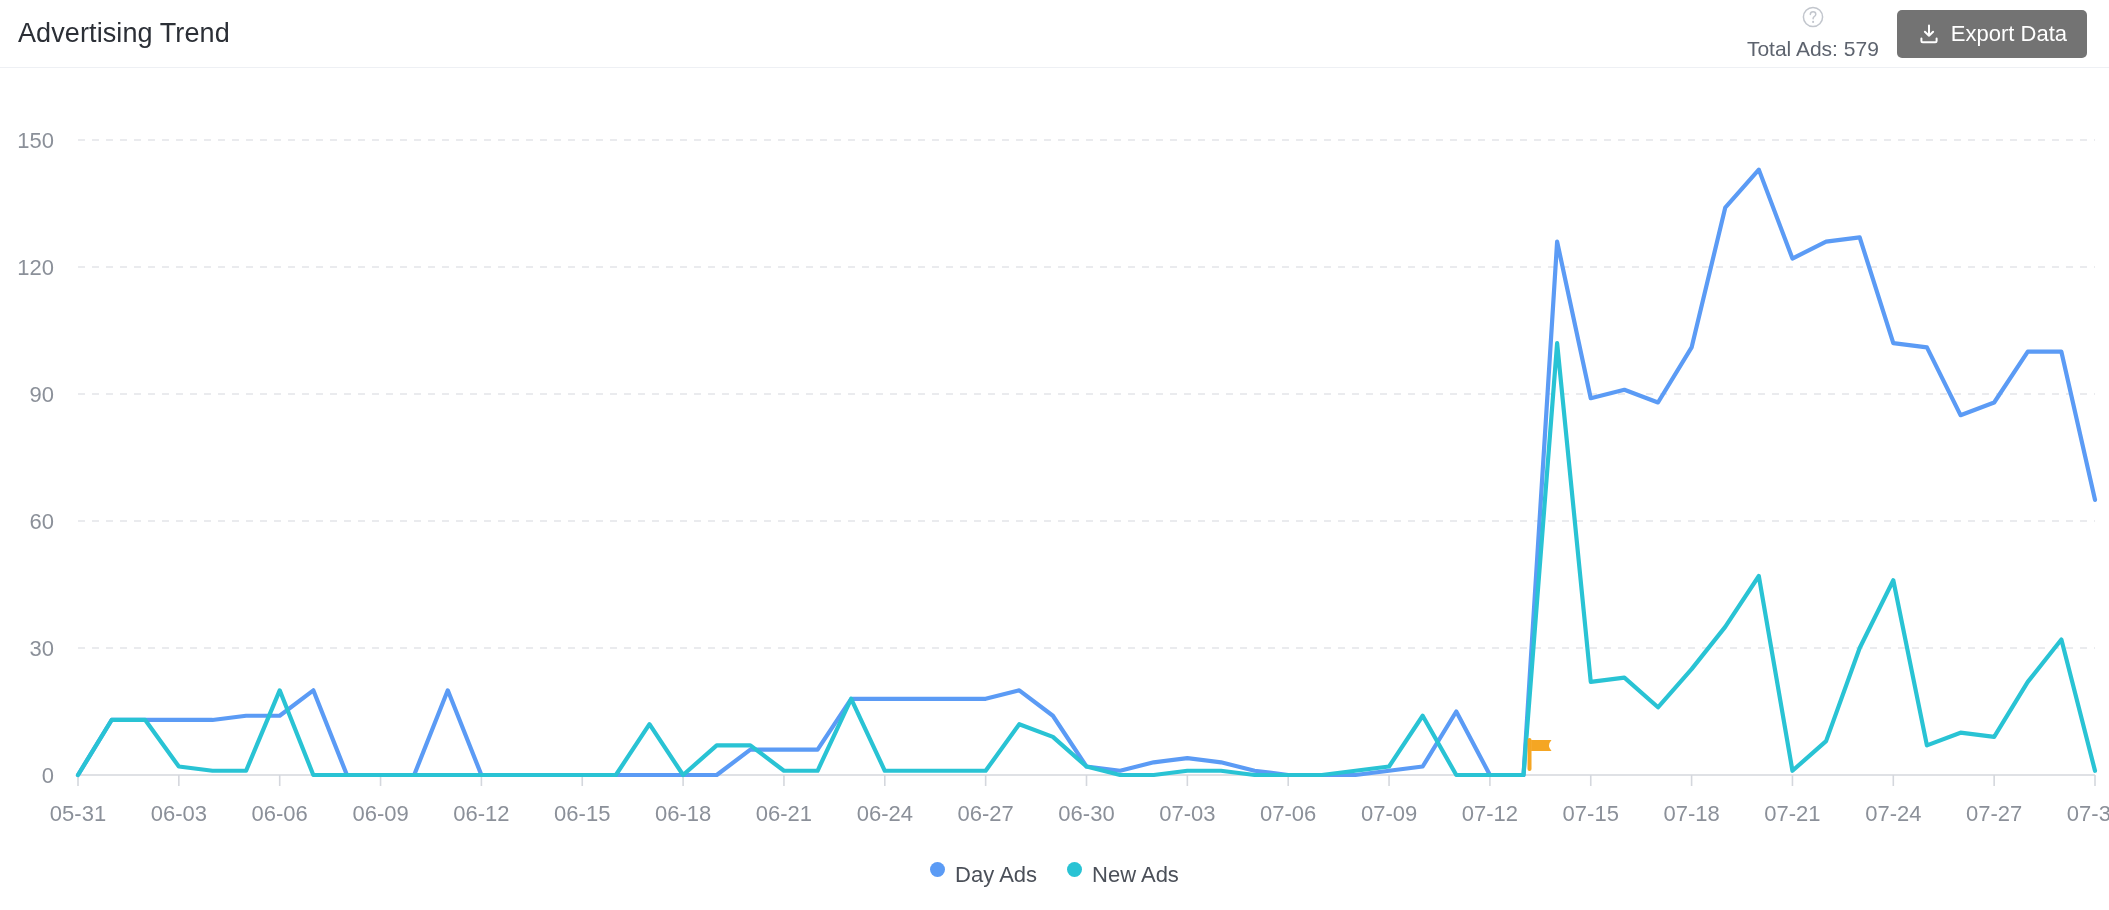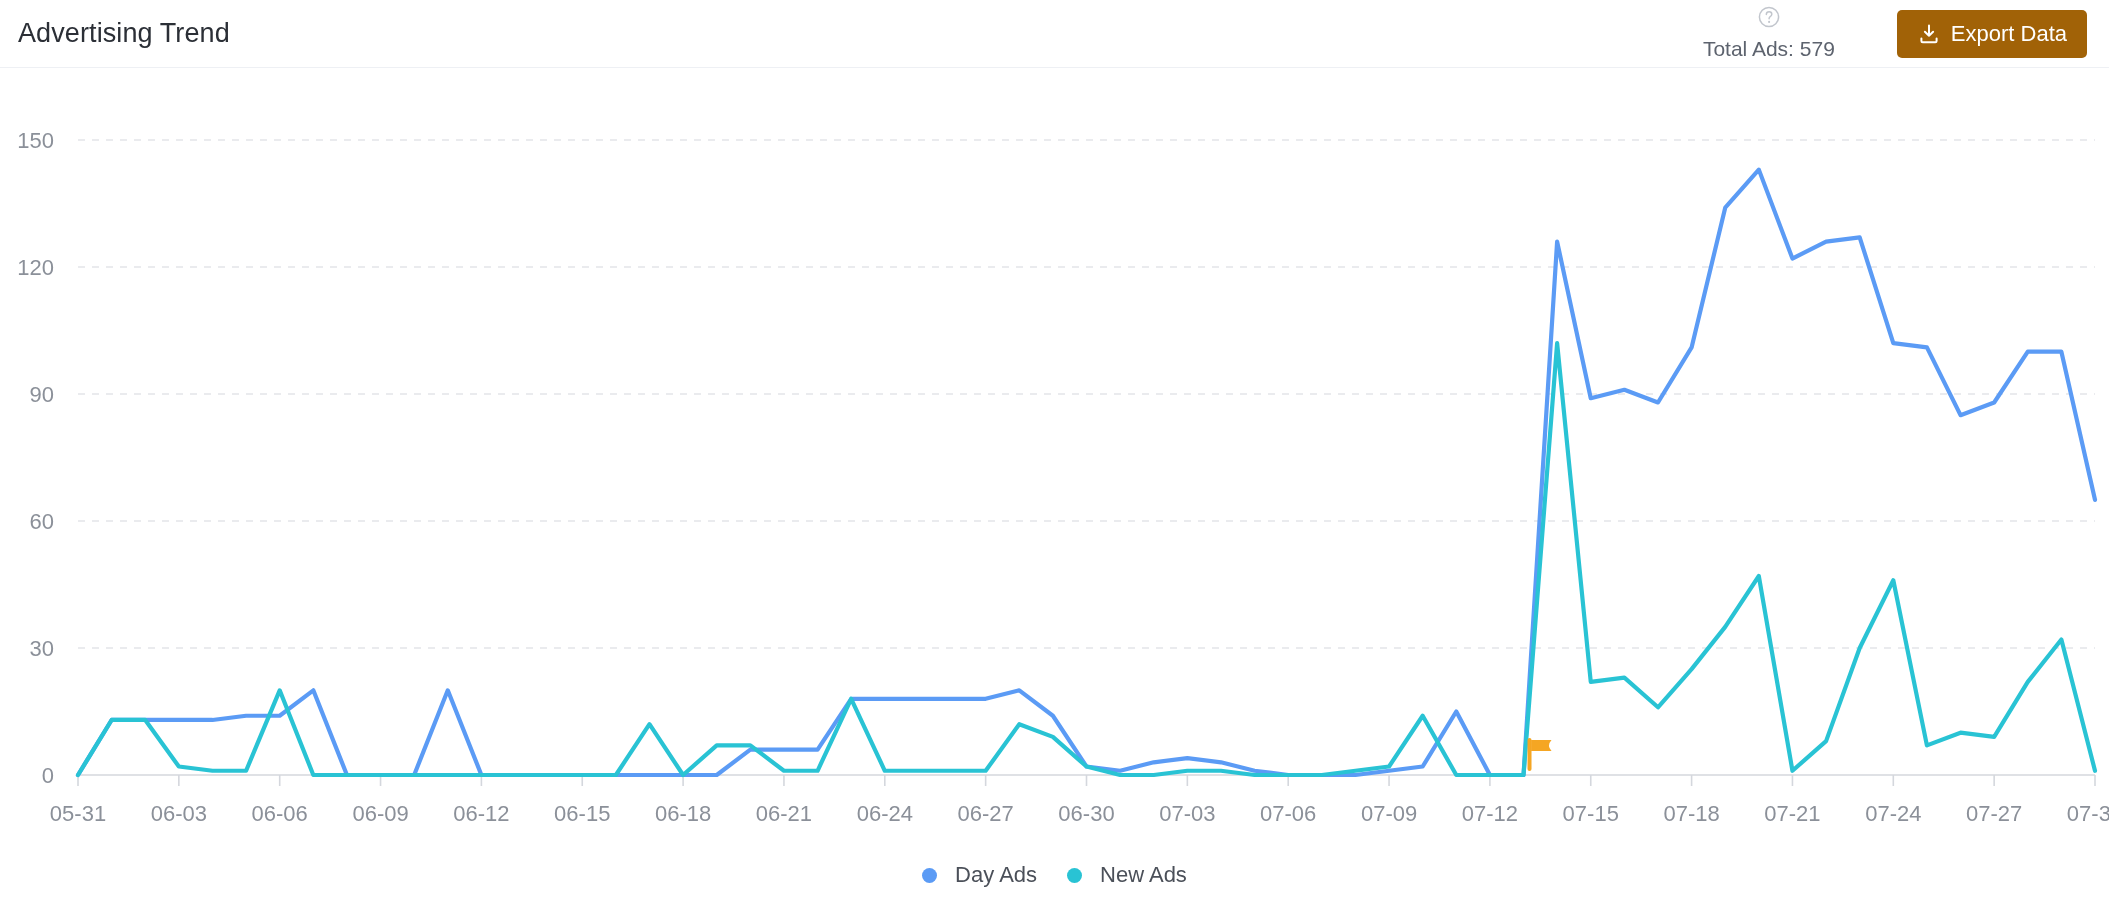--- a/index.html
+++ b/index.html
@@ -21,45 +21,44 @@
   .panel-title {
     font-size: 27px; color:#2b2f36; font-weight:400; letter-spacing:.1px;
     white-space:nowrap;
   }
   .header-right { display:flex; align-items:center; gap:18px; }
   .total-ads { display:flex; align-items:center; gap:9px;flex-direction:column; }
   .help-icon { width:22px; height:22px; flex:0 0 22px; display:block; }
   .total-ads-text { font-size:21px; color:#5d636e; white-space:nowrap; }
   .export-btn {
     display:flex; align-items:center; gap:10px;
-    background:#a16207; color:#fff; border:none; border-radius:5px;
+    background:#737373; color:#fff; border:none; border-radius:5px;
     height:48px; padding:0 20px; cursor:pointer;
     font-size:22px; font-family:"Liberation Sans", sans-serif;
     white-space:nowrap;
-    margin-left:44px;
   }
   .export-btn svg { display:block; }
 
   
   .chart-area { position:absolute; left:0; top:68px; width:2109px; height:842px; }
   .chart-svg { display:block; width:2109px; height:842px; }
 
   .ytick { font-size:22px; fill:#8b9099; font-family:"Liberation Sans", sans-serif; text-anchor:end; }
   .xtick { font-size:22px; fill:#8b9099; font-family:"Liberation Sans", sans-serif; text-anchor:middle; }
   .gridline { stroke:#e3e5e9; stroke-width:1.4; stroke-dasharray:7 7; }
   .axisline { stroke:#d4d7dd; stroke-width:1.6; }
   .axistick { stroke:#d4d7dd; stroke-width:1.6; }
   .series-line { fill:none; stroke-width:4.2; stroke-linejoin:round; stroke-linecap:round; }
 
   
   .legend {
     position:absolute; left:0; right:0; bottom:22px;
     display:flex; align-items:center; justify-content:center; gap:30px;
   }
-  .legend-item { display:flex; align-items:center; gap:18px; }
+  .legend-item { display:flex; gap:10px; }
   .legend-dot { width:15px; height:15px; border-radius:50%; display:block; }
   .legend-label { font-size:22px; color:#4b5059; white-space:nowrap; }
 </style>
 </head>
 <body>
 
 <div class="panel">
 
   <div class="header">
     <div class="panel-title">Advertising Trend</div>

